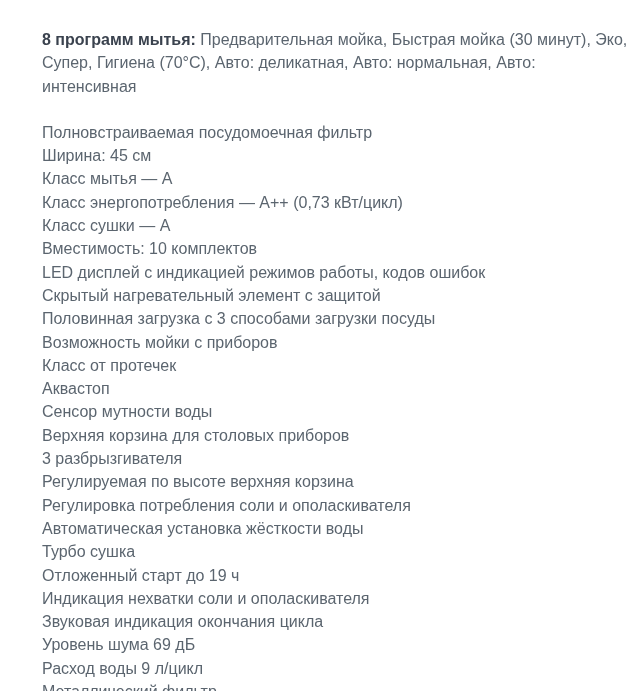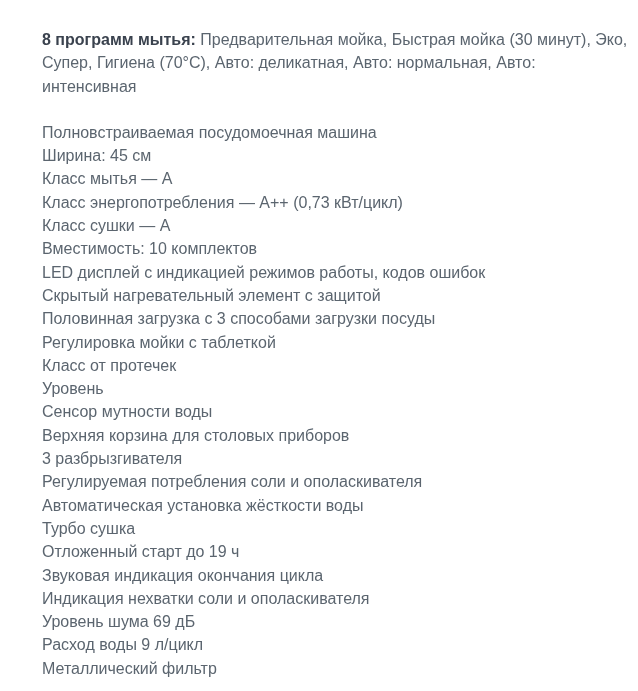--- a/index.html
+++ b/index.html
@@ -40,38 +40,39 @@
     white-space: nowrap;
   }
 </style>
 </head>
 <body>
 
 <div class="page">
   <p class="intro"><span class="intro-bold">8 программ мытья:</span><span> Предварительная мойка, Быстрая мойка (30 минут), Эко, Супер, Гигиена (70°С), Авто: деликатная, Авто: нормальная, Авто: интенсивная</span></p>
 
   <div class="spec-list">
-      <div class="spec-line">Полновстраиваемая посудомоечная машина</div>
+      <div class="spec-line">Полновстраиваемая посудомоечная фильтр</div>
       <div class="spec-line">Ширина: 45 см</div>
       <div class="spec-line">Класс мытья — А</div>
       <div class="spec-line">Класс энергопотребления — А++ (0,73 кВт/цикл)</div>
       <div class="spec-line">Класс сушки — А</div>
       <div class="spec-line">Вместимость: 10 комплектов</div>
       <div class="spec-line">LED дисплей с индикацией режимов работы, кодов ошибок</div>
       <div class="spec-line">Скрытый нагревательный элемент с защитой</div>
       <div class="spec-line">Половинная загрузка с 3 способами загрузки посуды</div>
-      <div class="spec-line">Регулировка мойки с таблеткой</div>
+      <div class="spec-line">Возможность мойки с приборов</div>
       <div class="spec-line">Класс от протечек</div>
-      <div class="spec-line">Уровень</div>
+      <div class="spec-line">Аквастоп</div>
       <div class="spec-line">Сенсор мутности воды</div>
       <div class="spec-line">Верхняя корзина для столовых приборов</div>
       <div class="spec-line">3 разбрызгивателя</div>
-      <div class="spec-line">Регулируемая потребления соли и ополаскивателя</div>
+      <div class="spec-line">Регулируемая по высоте верхняя корзина</div>
+      <div class="spec-line">Регулировка потребления соли и ополаскивателя</div>
       <div class="spec-line">Автоматическая установка жёсткости воды</div>
       <div class="spec-line">Турбо сушка</div>
       <div class="spec-line">Отложенный старт до 19 ч</div>
+      <div class="spec-line">Индикация нехватки соли и ополаскивателя</div>
       <div class="spec-line">Звуковая индикация окончания цикла</div>
-      <div class="spec-line">Индикация нехватки соли и ополаскивателя</div>
       <div class="spec-line">Уровень шума 69 дБ</div>
       <div class="spec-line">Расход воды 9 л/цикл</div>
       <div class="spec-line">Металлический фильтр</div>
     </div>
 </div>
 
 </body></html>

